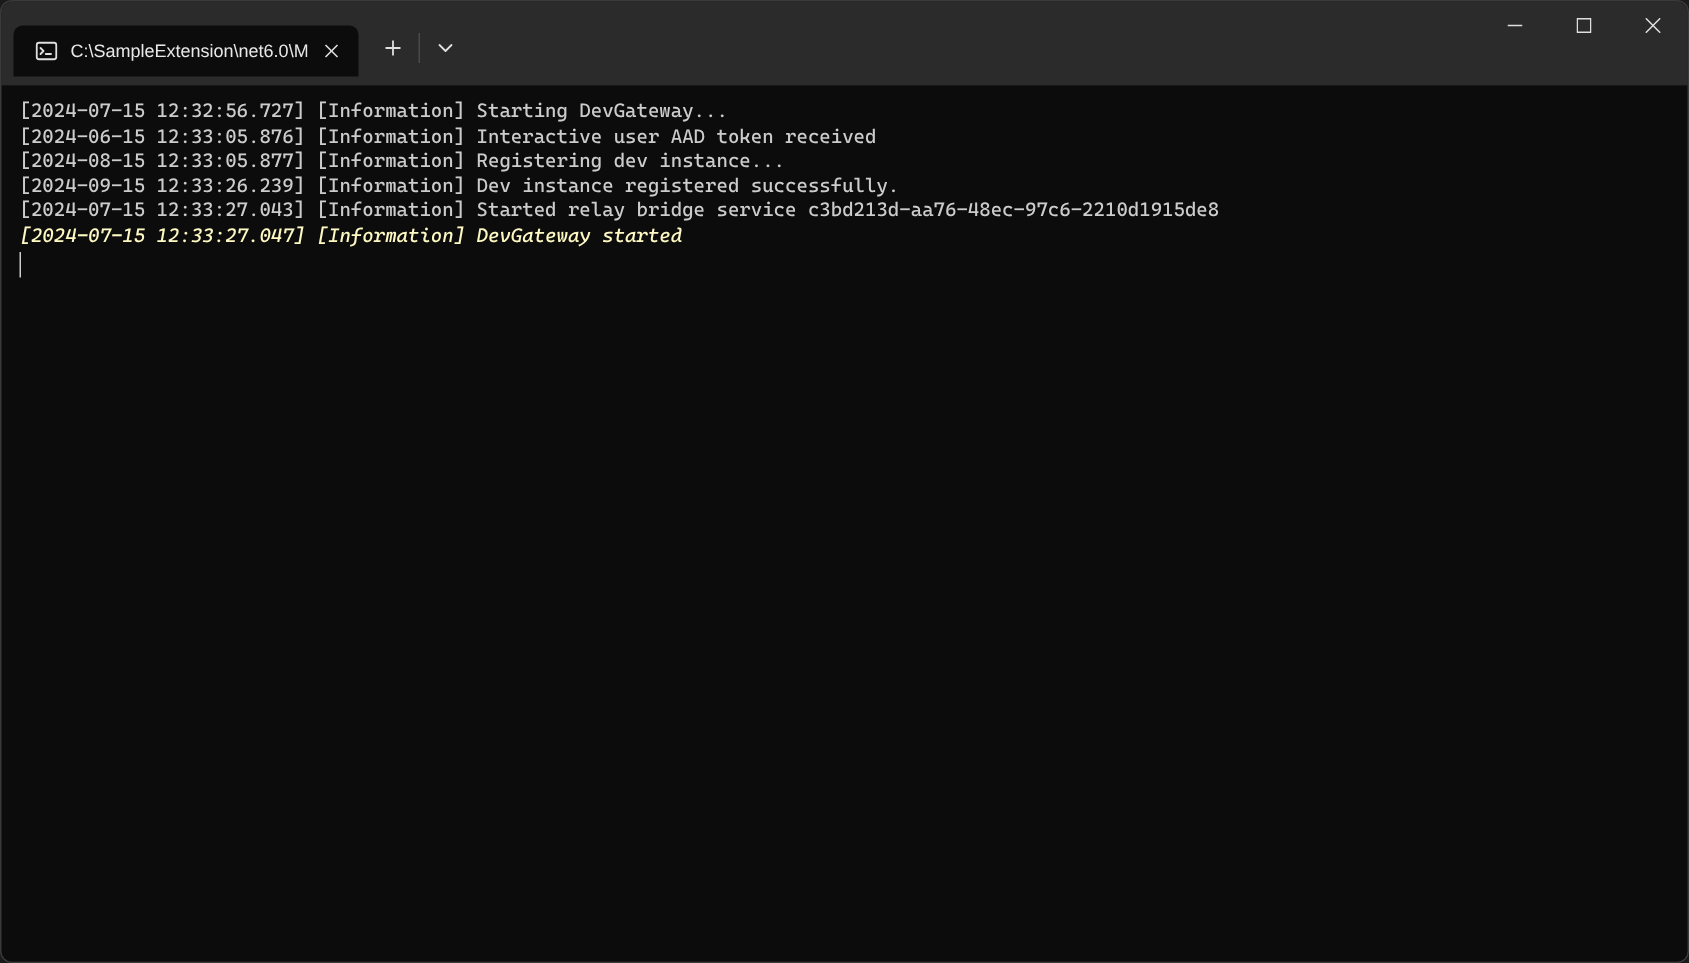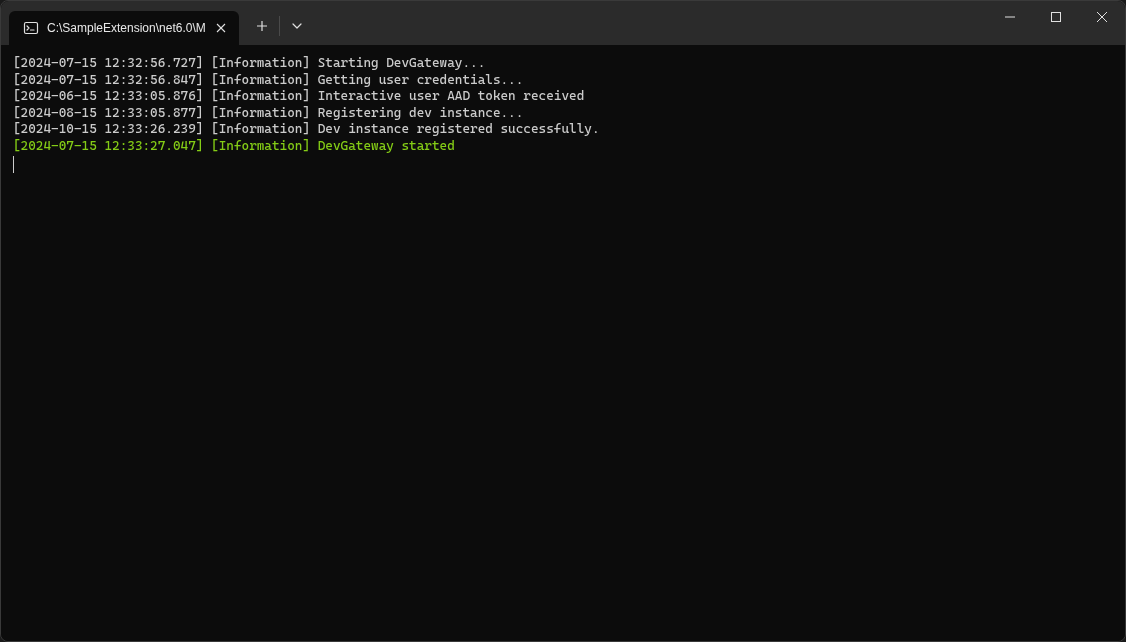--- a/index.html
+++ b/index.html
@@ -10,21 +10,21 @@
     body {
       width: 1126px;
       height: 642px;
       background: #1a1a1a;
       font-family: 'Cascadia Mono', 'Consolas', monospace;
       overflow: hidden;
       border: 1px solid #3a3a3a;
       border-radius: 8px;
     }
     .titlebar {
-      height: 44px;
+      height: 56px;
       background: #2b2b2b;
       display: flex;
       align-items: center;
       justify-content: space-between;
       border-top-left-radius: 8px;
       border-top-right-radius: 8px;
     }
     .tabs-area {
       display: flex;
       align-items: center;
@@ -115,21 +115,22 @@
       line-height: 1.27;
       color: #cccccc;
       font-weight: 500;
       letter-spacing: 0px;
     }
     .log-line {
       white-space: pre;
       font-family: 'Cascadia Mono', 'Consolas', monospace;
     }
     .log-line.highlight {
-      color: #84cc16;
+      color: #fef9c3;
+      font-style: italic;
     }
     .cursor {
       display: inline-block;
       width: 1px;
       height: 17px;
       background: #cccccc;
       vertical-align: text-bottom;
       margin-top: 2px;
     }
   </style>
@@ -185,20 +186,20 @@
         <line x1="0" y1="0" x2="10" y2="10" stroke="currentColor" stroke-width="1"></line>
         <line x1="10" y1="0" x2="0" y2="10" stroke="currentColor" stroke-width="1"></line>
       </svg>
     </div>
   </div>
 </div>
 
 <div class="terminal-body">
   <div id="log-output">
       <div class="log-line">[2024-07-15 12:32:56.727] [Information] Starting DevGateway...</div>
-      <div class="log-line">[2024-07-15 12:32:56.847] [Information] Getting user credentials...</div>
       <div class="log-line">[2024-06-15 12:33:05.876] [Information] Interactive user AAD token received</div>
       <div class="log-line">[2024-08-15 12:33:05.877] [Information] Registering dev instance...</div>
-      <div class="log-line">[2024-10-15 12:33:26.239] [Information] Dev instance registered successfully.</div>
+      <div class="log-line">[2024-09-15 12:33:26.239] [Information] Dev instance registered successfully.</div>
+      <div class="log-line">[2024-07-15 12:33:27.043] [Information] Started relay bridge service c3bd213d-aa76-48ec-97c6-2210d1915de8</div>
       <div class="log-line highlight">[2024-07-15 12:33:27.047] [Information] DevGateway started</div>
     </div>
   <span class="cursor"></span>
 </div>
 
 </body></html>

